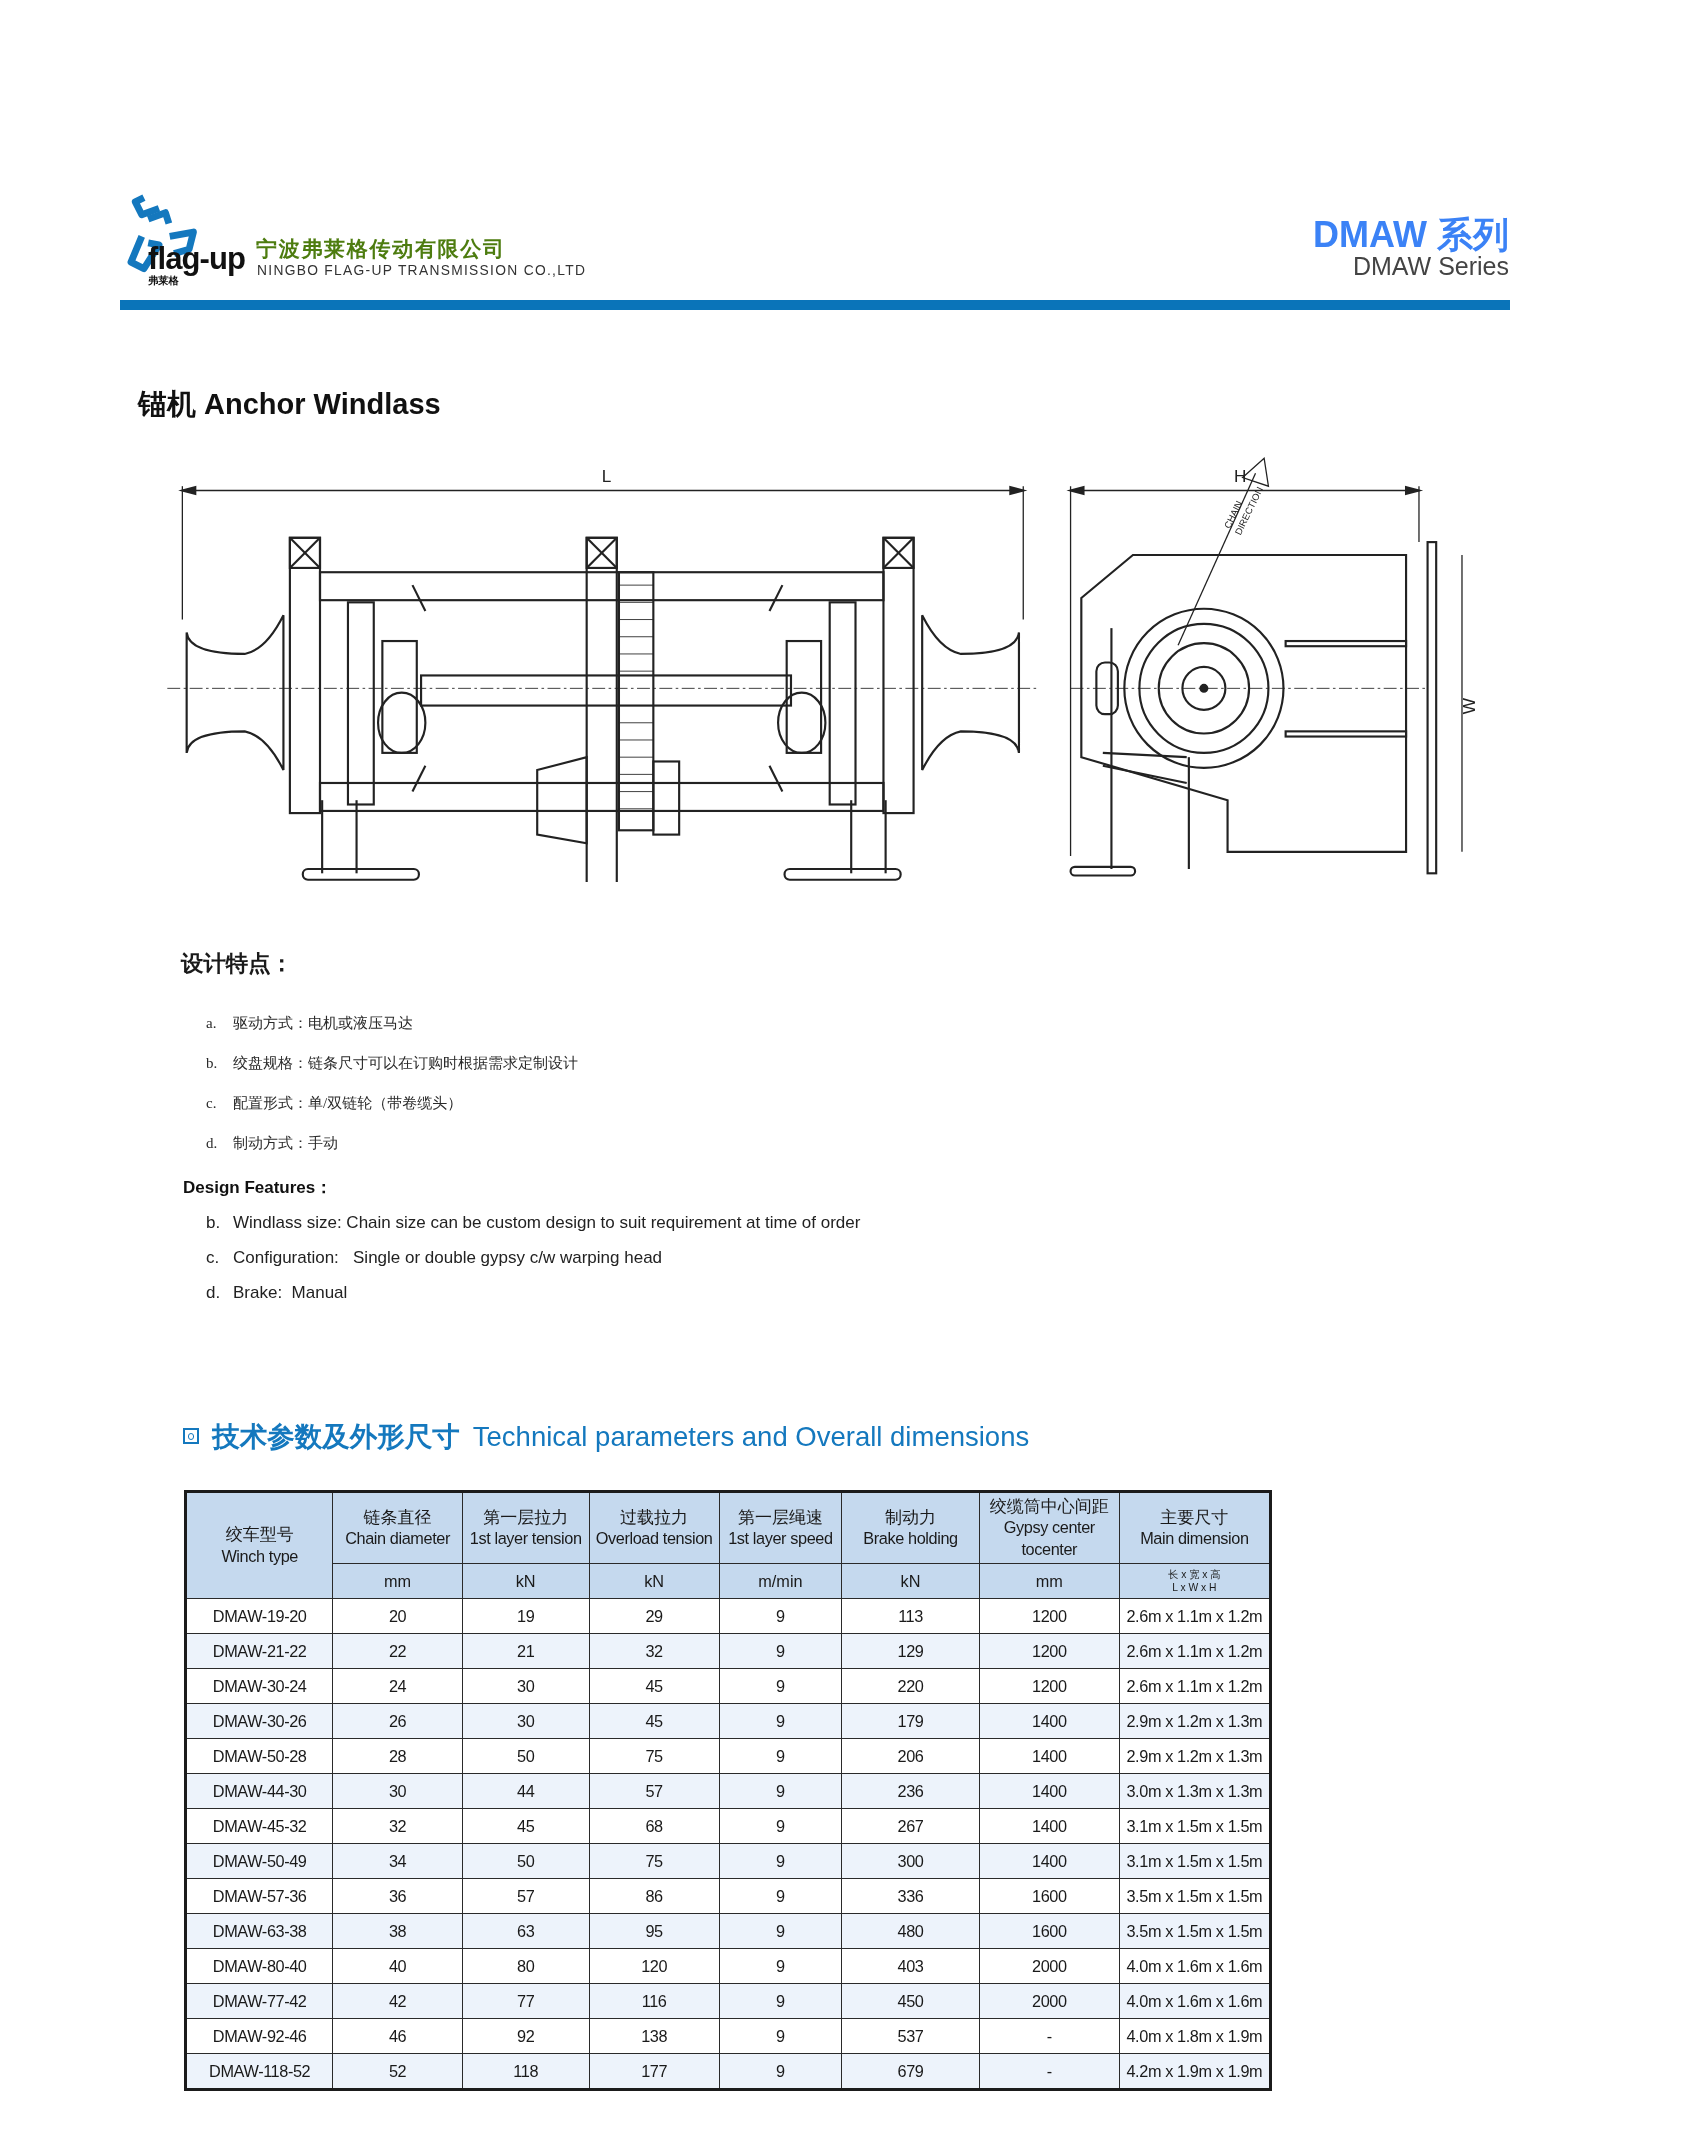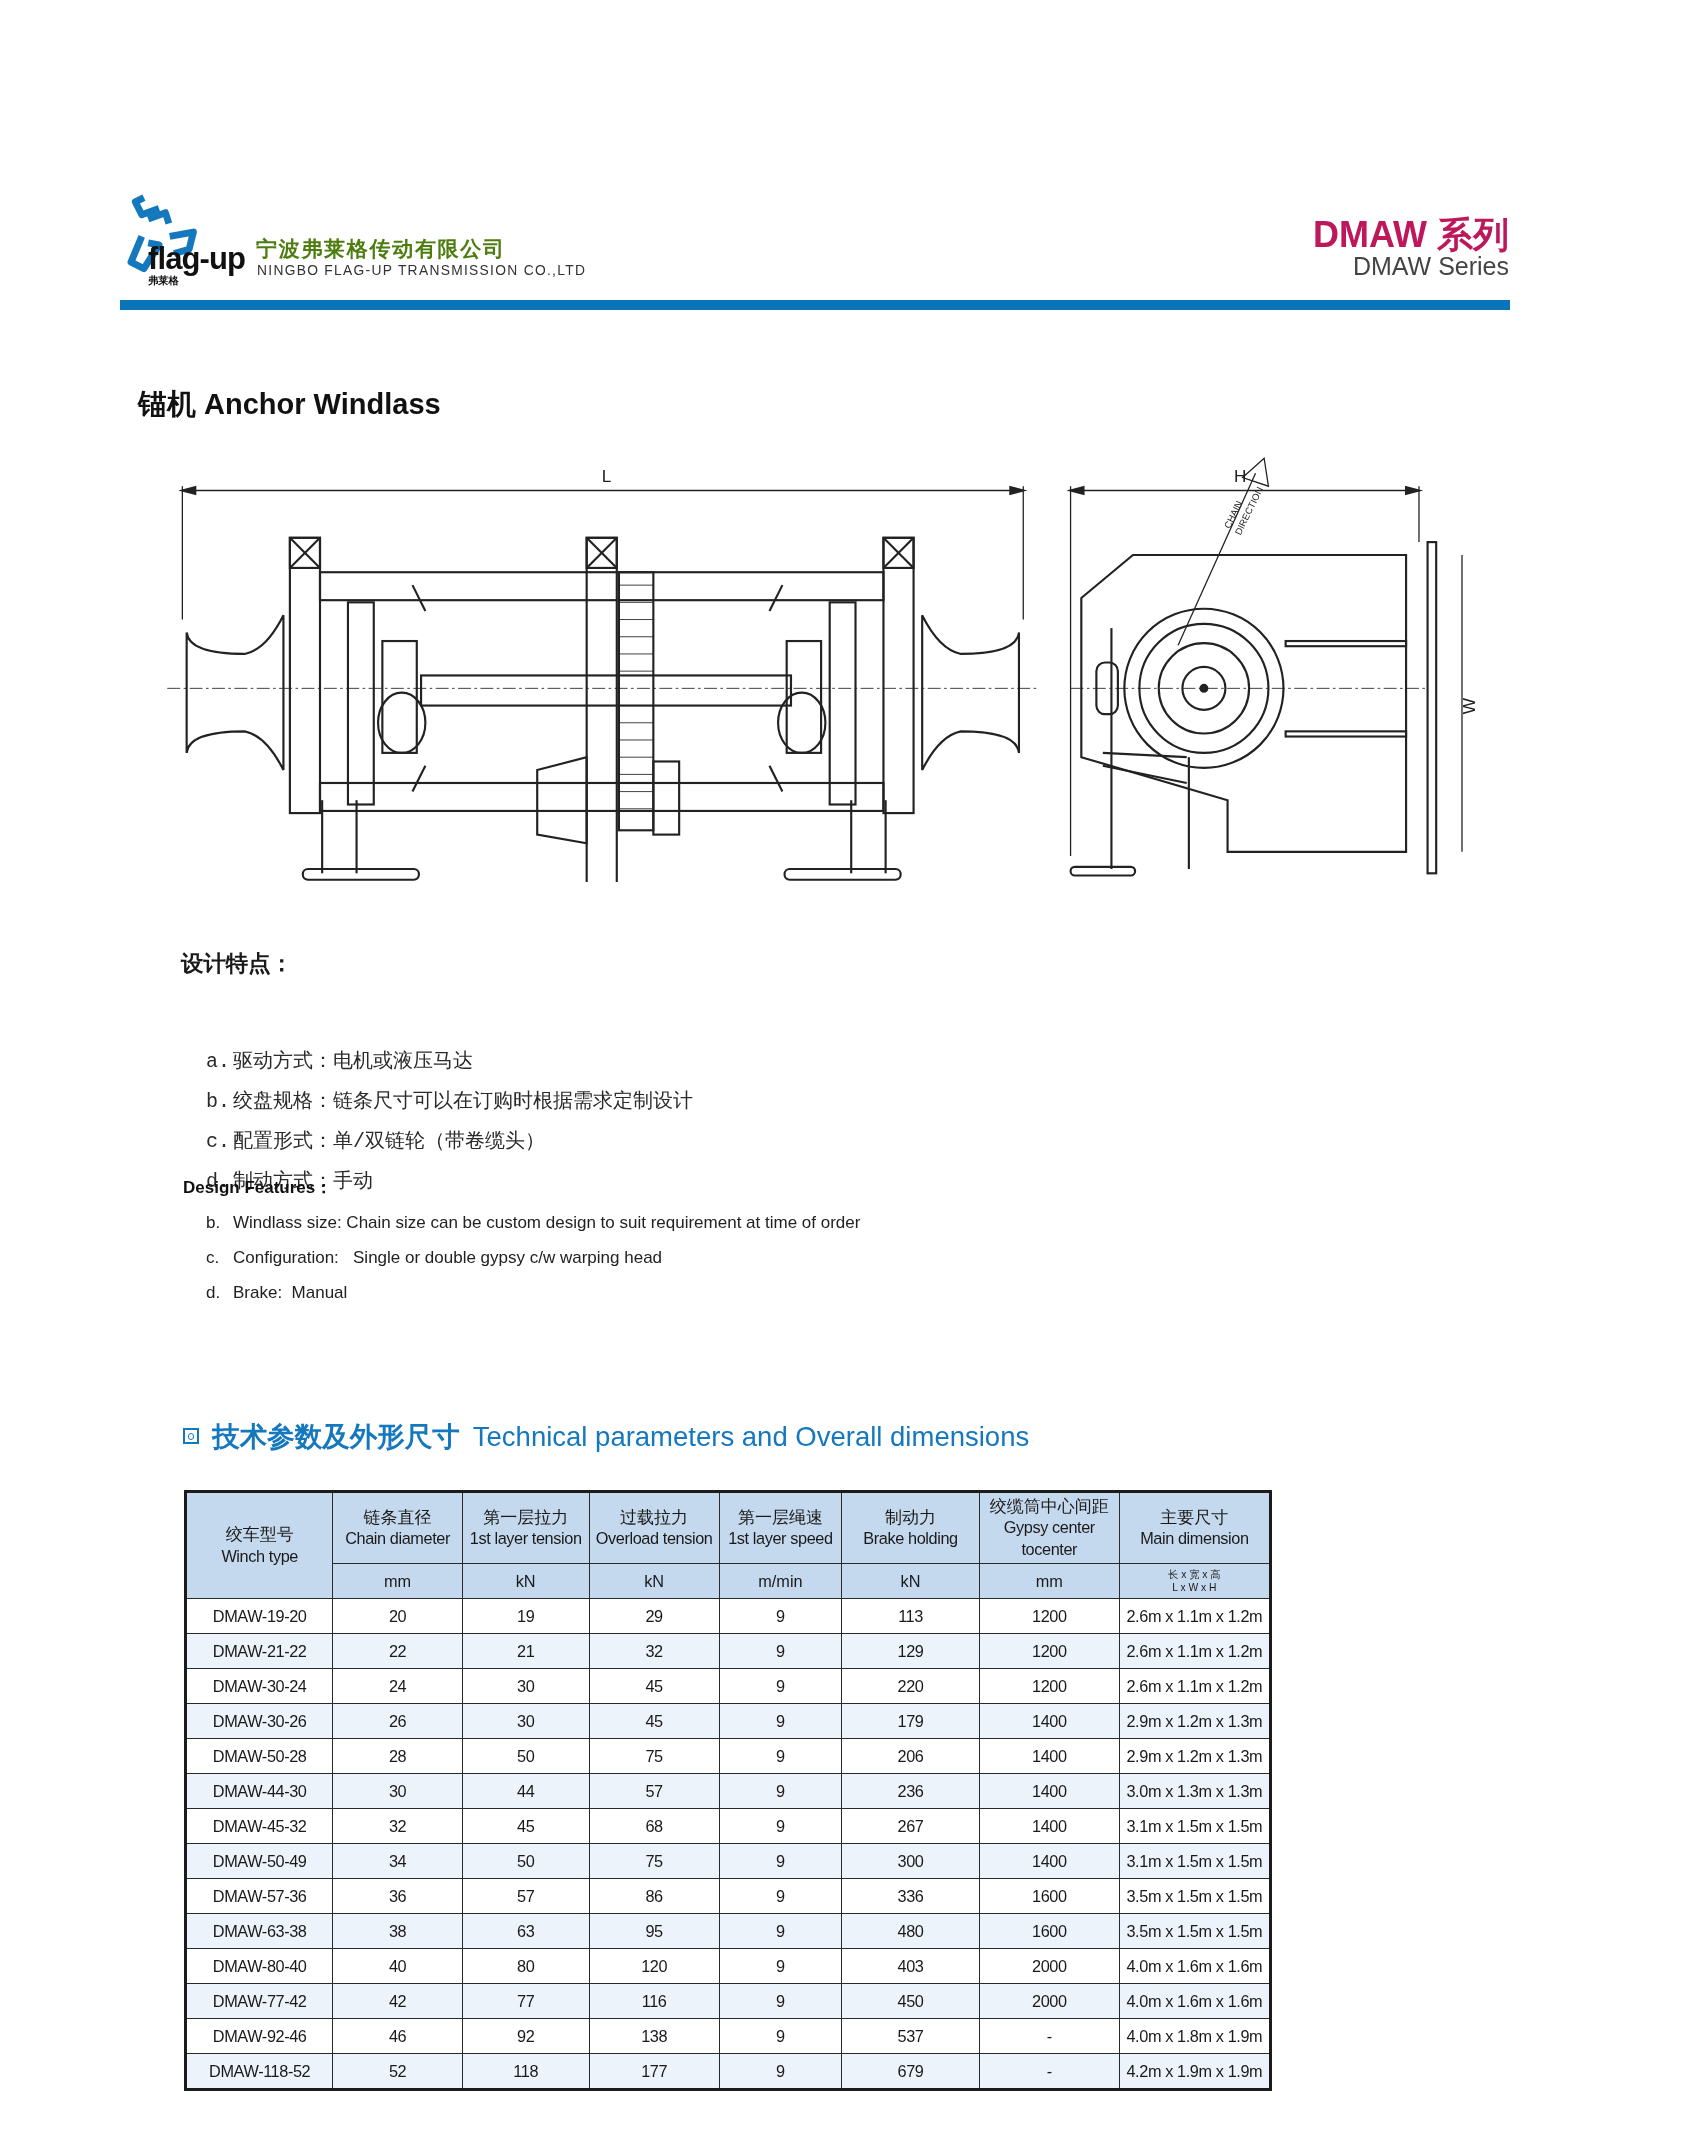--- a/index.html
+++ b/index.html
@@ -5,32 +5,32 @@
   html, body { margin:0; padding:0; background:#ffffff; }
   body { width:1707px; height:2414px; position:relative; overflow:hidden; font-family:"Liberation Sans", sans-serif; color:#1a1a1a; }
   .abs { position:absolute; }
 
   
   .logo-box { left:118px; top:189px; width:125px; height:99px; }
   .logo-text { left:148px; top:241px; font-family:"Liberation Sans", sans-serif; font-weight:bold; font-size:31px; color:#111; letter-spacing:-0.9px; }
   .logo-cn { left:148px; top:274px; font-size:10.3px; font-weight:bold; color:#111; }
   .company-cn { left:256px; top:235px; font-size:21px; font-weight:bold; color:#4d7c0f; letter-spacing:1.7px; font-family:"DejaVu Sans", sans-serif; }
   .company-en { left:257px; top:263px; font-size:13.8px; color:#333; letter-spacing:1.3px; }
-  .series-cn { right:198px; top:211px; font-size:36px; font-weight:bold; color:#be185d; }
+  .series-cn { right:198px; top:211px; font-size:36px; font-weight:bold; color:#3b82f6; }
   .series-en { right:198px; top:252px; font-size:25px; color:#444; }
   .top-bar { left:120px; top:300px; width:1390px; height:9.5px; background:#0a74b9; }
 
   .section-title { left:138px; top:385px; font-size:29px; font-weight:bold; color:#111; }
 
   
   .drawing { left:163px; top:456px; width:1342px; height:426px; }
 
   
   .feat-cn-title { left:181px; top:948px; font-size:22.4px; font-weight:bold; color:#1a1a1a; font-family:"DejaVu Sans", sans-serif; }
-  .feat-cn-list { left:206px; top:1047px; font-size:20px; color:#2a2a2a; font-family:Liberation Mono, monospace; }
+  .feat-cn-list { left:206px; top:1014px; font-size:15px; color:#2a2a2a; font-family:Liberation Serif, serif; }
   .feat-cn-list div { height:40px; }
   .feat-en-title { left:183px; top:1176px; font-size:17px; font-weight:bold; color:#111; }
   .feat-en-list { left:206px; top:1213px; font-size:17px; color:#222; }
   .feat-en-list div { height:35px; }
   .lbl { display:inline-block; width:27px; }
 
   
   .tech-title { left:183px; top:1419px; font-size:27.5px; color:#1478be; white-space:nowrap; }
   .tech-title .sq { display:inline-block; width:15.5px; height:15.5px; border:2.6px solid #1478be; box-sizing:border-box; margin-right:13.8px; vertical-align:middle; position:relative; top:-2.6px; }
   .tech-title .sq::after { content:""; position:absolute; left:3px; top:3px; width:4.3px; height:4.3px; border-radius:50%; border:1.3px solid #1478be; }

